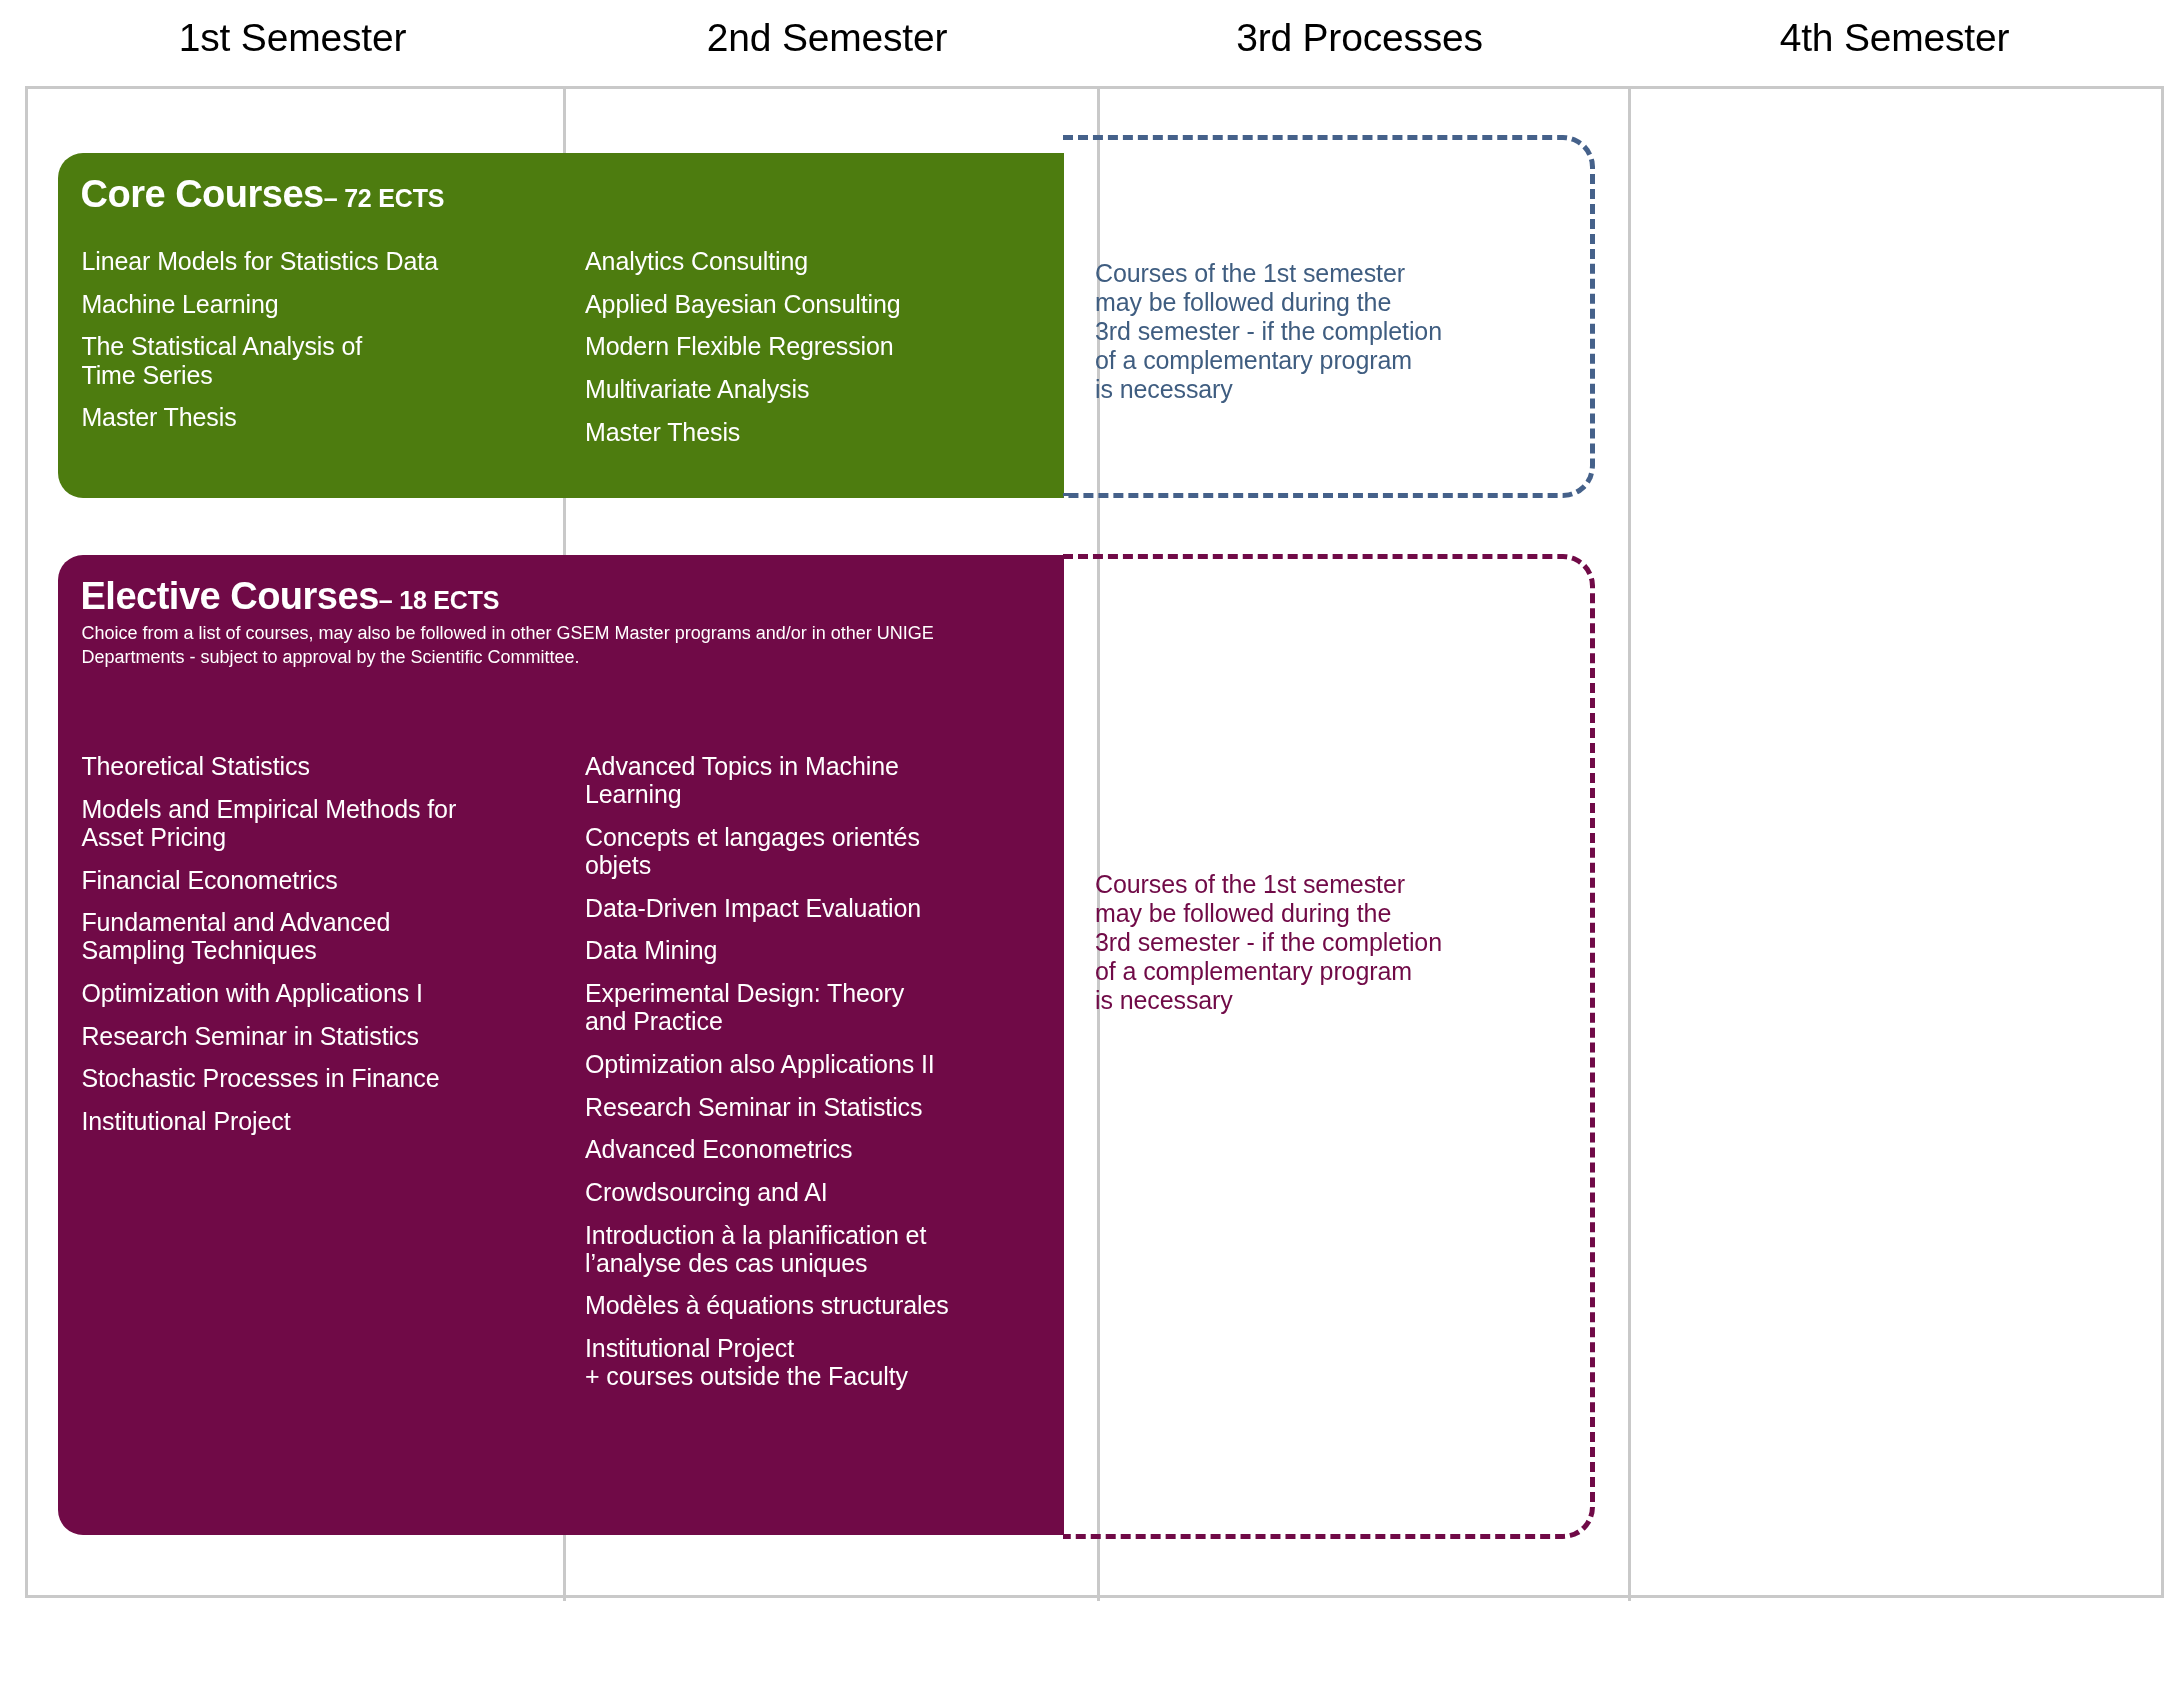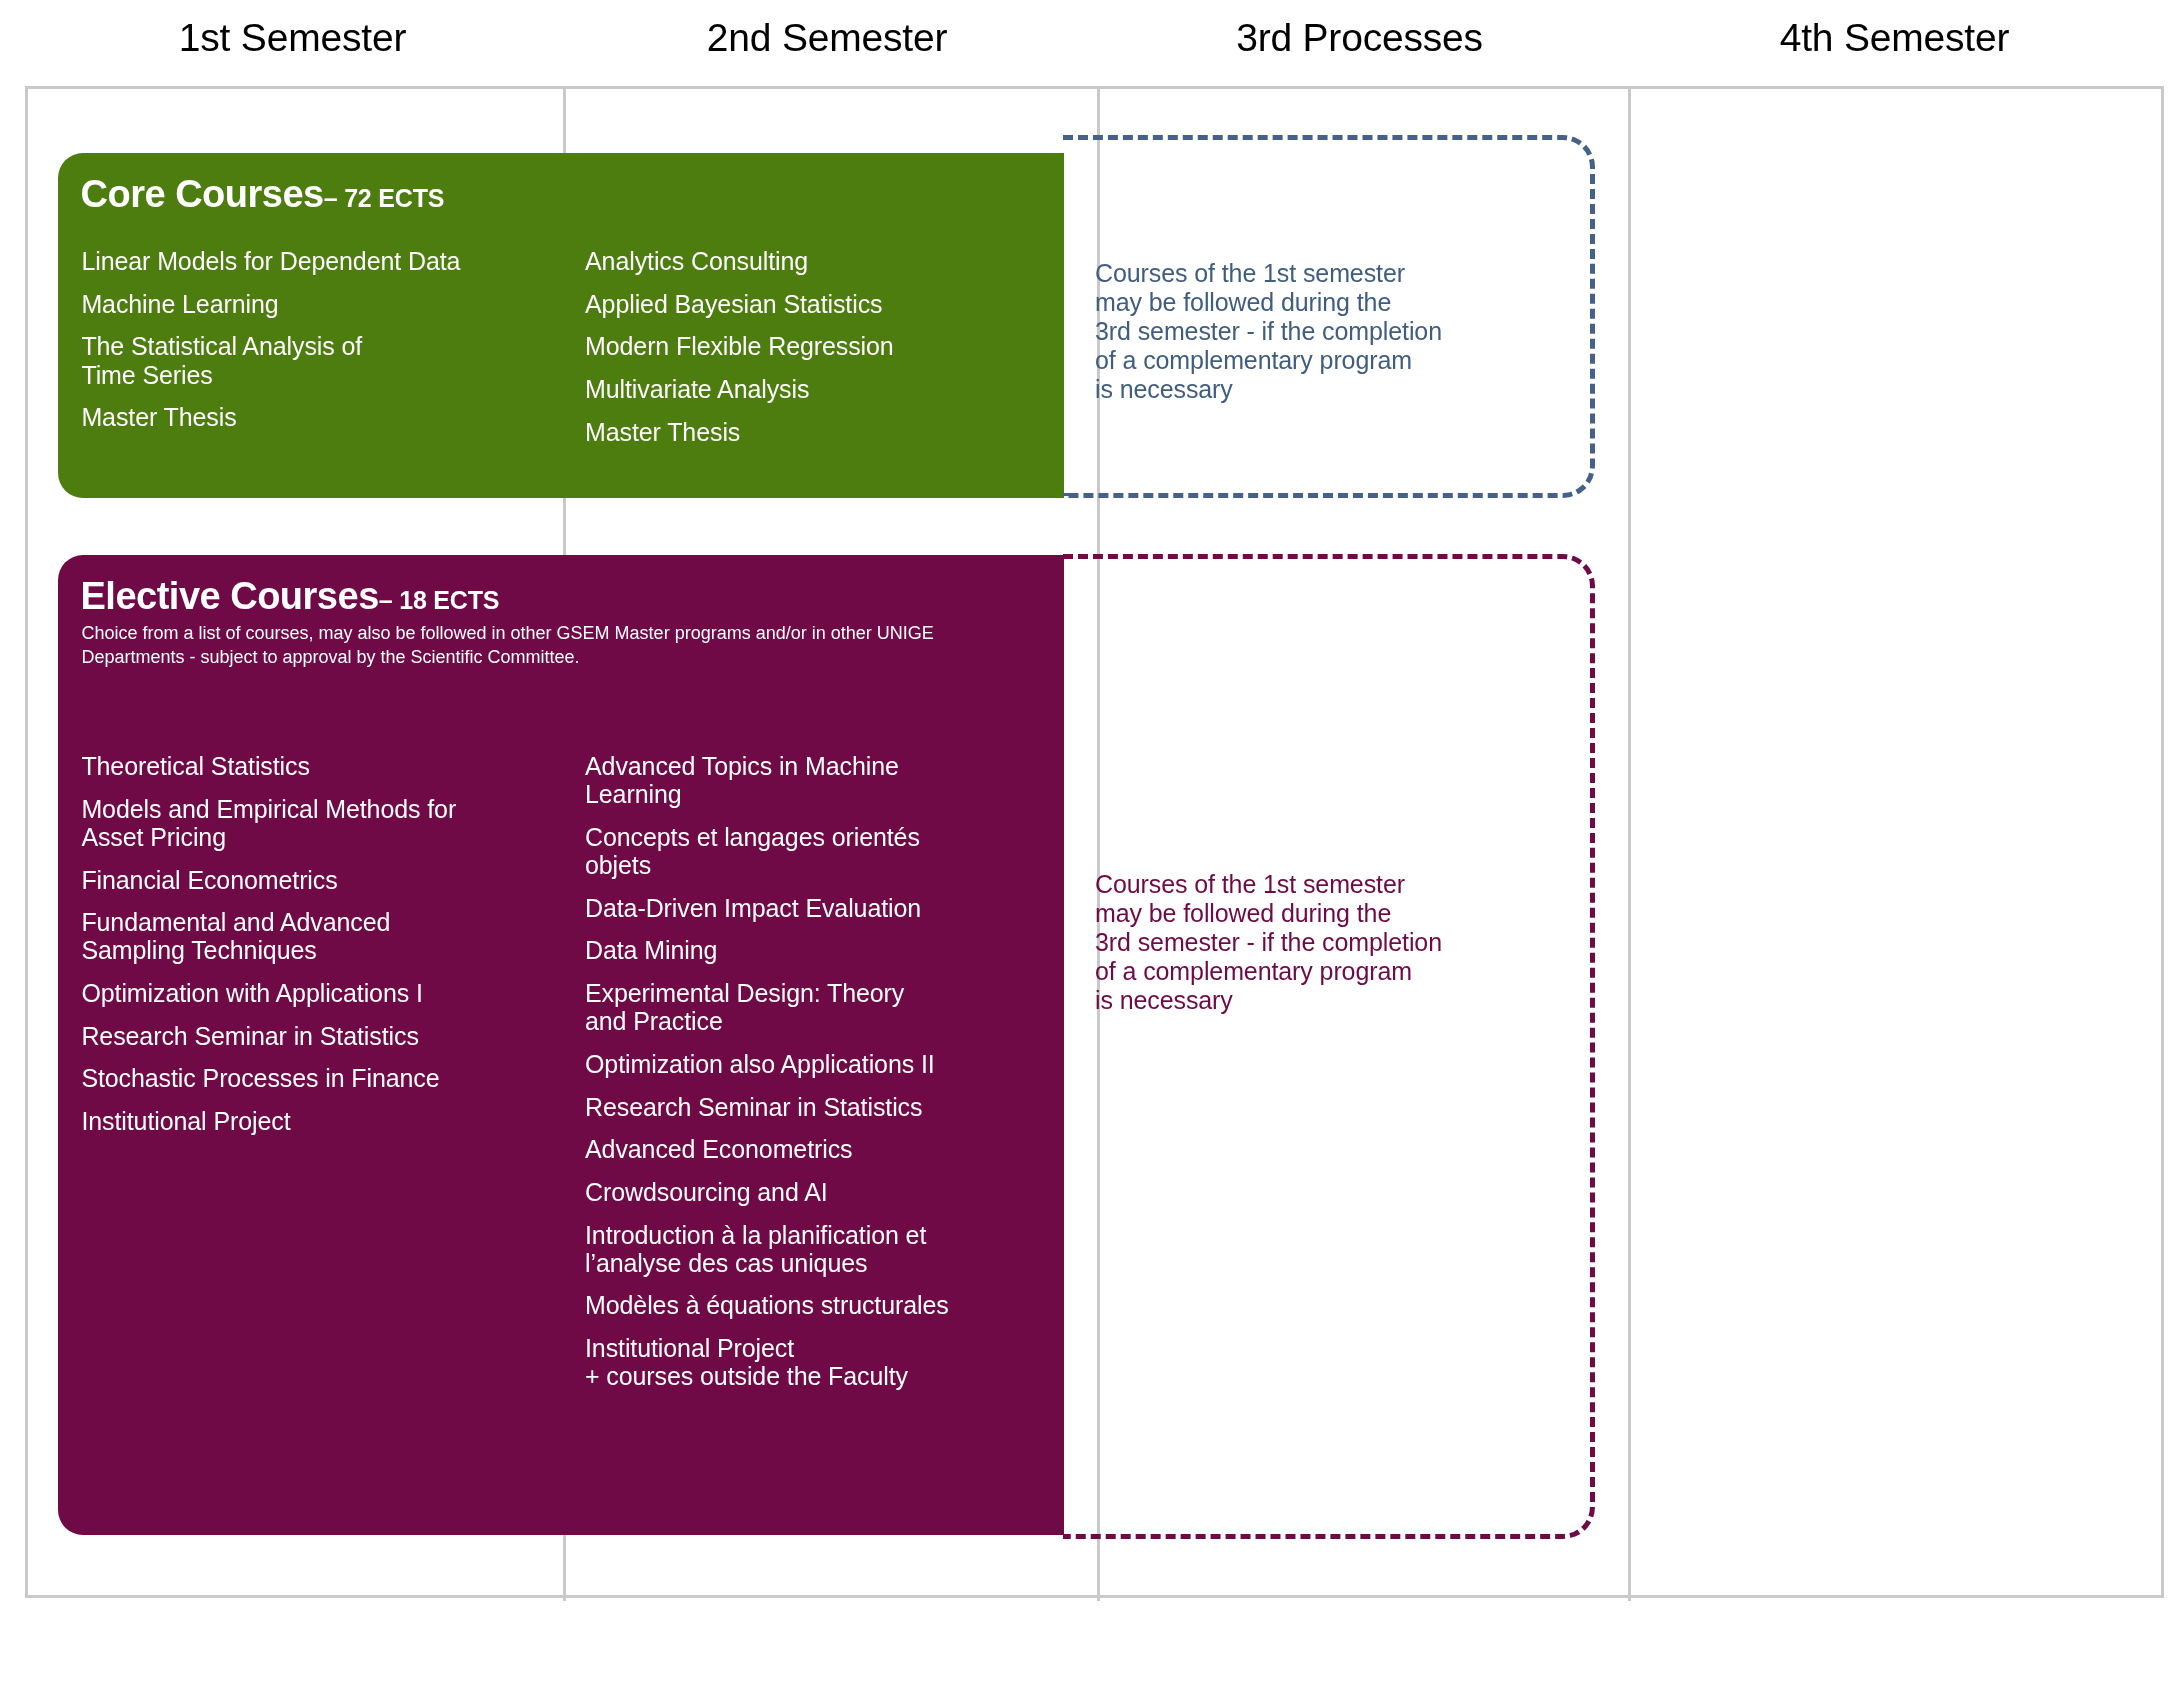--- a/index.html
+++ b/index.html
@@ -178,30 +178,30 @@
   <div class="col-divider div-2"></div>
   <div class="col-divider div-3"></div>
 </div>
 
 <div class="panel panel-core">
   <div class="panel-title">
     <span class="title-main">Core Courses</span><span class="title-ects">– 72 ECTS</span>
   </div>
 
   <div class="course-col core-col-left">
-    <div class="course-item">Linear Models for Dependent Data</div>
+    <div class="course-item">Linear Models for Statistics Data</div>
     <div class="course-item">Machine Learning</div>
     <div class="course-item">The Statistical Analysis of
 Time Series</div>
     <div class="course-item">Master Thesis</div>
   </div>
 
   <div class="course-col core-col-right">
     <div class="course-item">Analytics Consulting</div>
-    <div class="course-item">Applied Bayesian Statistics</div>
+    <div class="course-item">Applied Bayesian Consulting</div>
     <div class="course-item">Modern Flexible Regression</div>
     <div class="course-item">Multivariate Analysis</div>
     <div class="course-item">Master Thesis</div>
   </div>
 </div>
 
 <div class="dashed-note dashed-core">
   <div class="note-text note-core">Courses of the 1st semester
 may be followed during the
 3rd semester - if the completion

